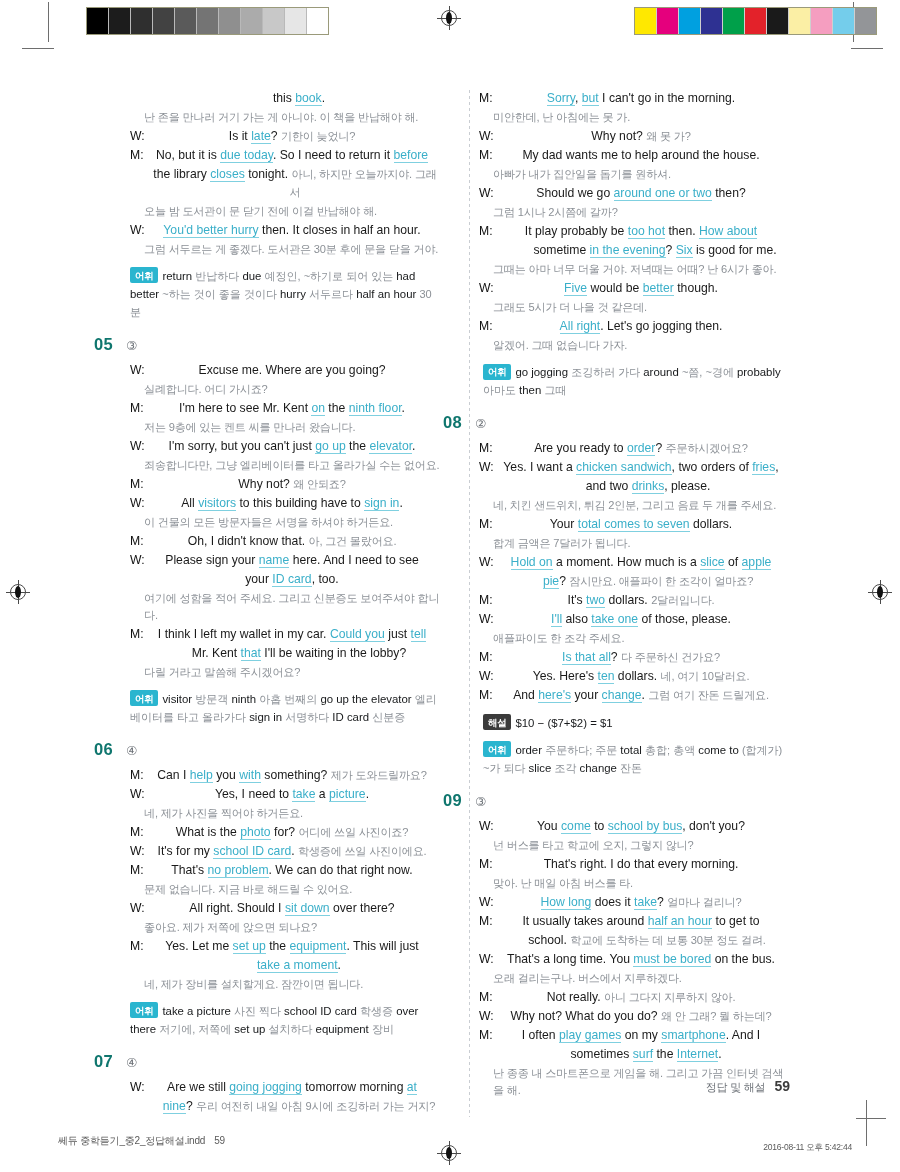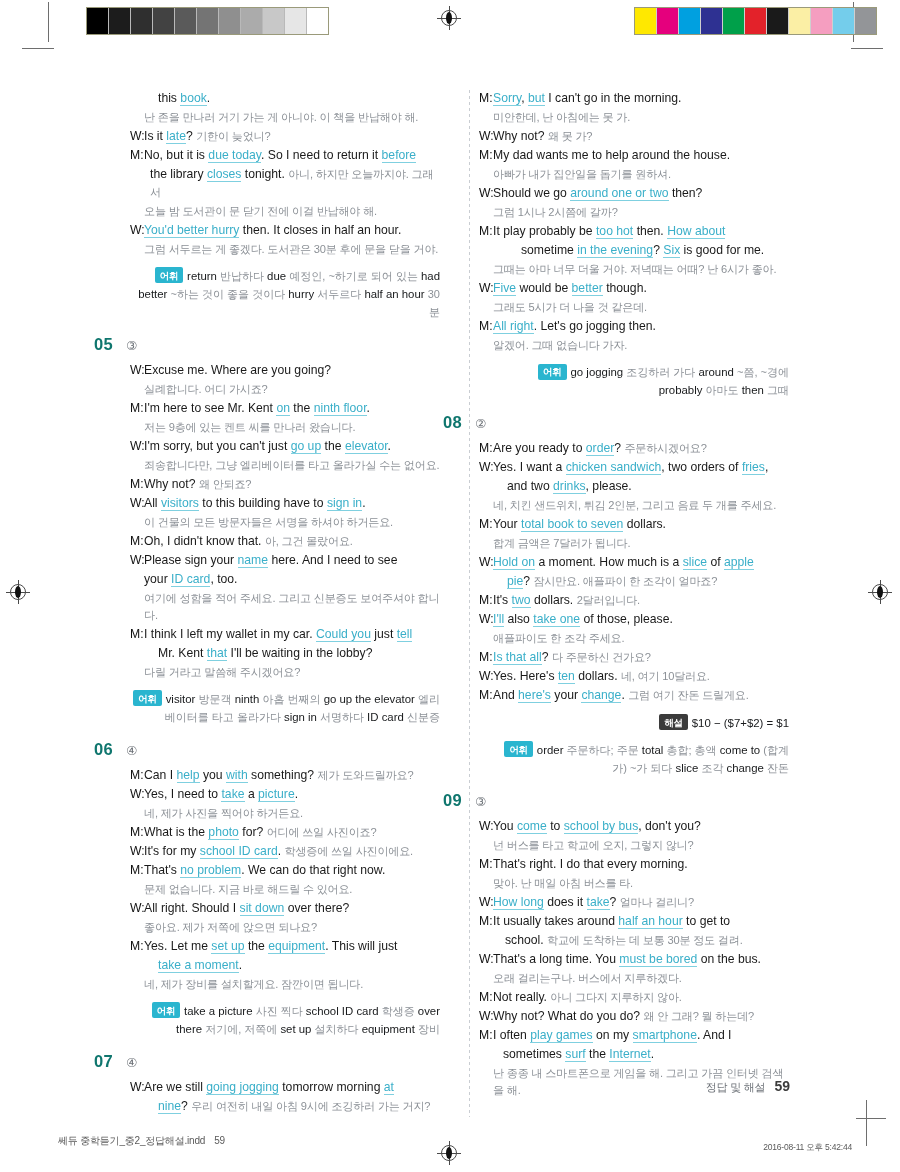--- a/index.html
+++ b/index.html
@@ -67,21 +67,21 @@
 
   .line{
     font-size:12.2px;
     line-height:17.5px;
     margin:0 0 1.5px 0;
     display:flex;
   }
   .spk{
     width:14px;flex:none;font-size:12.2px;color:#111;
   }
-  .txt{flex:1;}
+  .txt{flex:1;text-align:center;}
 
   .kr{
     color:#8b9096;
     font-size:11.1px;
     line-height:17px;
     letter-spacing:-.2px;
   }
   .kr-line{
     font-size:11.1px;line-height:17px;color:#8b9096;
     margin:0 0 2px 14px;letter-spacing:-.2px;
@@ -91,23 +91,22 @@
     color:#3aafc9;
     border-bottom:1px solid #7fd0e0;
     padding-bottom:0px;
   }
 
   
   .note{
     font-size:11.4px;line-height:18px;
     margin:9px 0 4px 0;
     color:#17191b;
-    text-align:right;
-  }
-  .note.indent{margin-left:24px;}
+  }
+  .note.indent{margin-left:4px;}
   .badge{
     display:inline-block;
     font-size:9.5px;line-height:13px;
     padding:1.5px 5px 1.5px 5px;
     color:#ffffff;
     border-radius:2px;
     vertical-align:1px;
     margin-right:4px;
     letter-spacing:-.3px;
     font-weight:bold;
@@ -394,21 +393,21 @@
             <span class="spk">W:</span>
             <span class="txt"><span>Yes. I want a </span><span class="hw">chicken sandwich</span><span>, two orders of </span><span class="hw">fries</span><span>,</span></span>
           </div>
           <div class="line">
             <span class="spk"></span>
             <span class="txt " style="margin-left: 14px;"><span>and two </span><span class="hw">drinks</span><span>, please.</span></span>
           </div>
           <div class="kr-line">네, 치킨 샌드위치, 튀김 2인분, 그리고 음료 두 개를 주세요.</div>
           <div class="line">
             <span class="spk">M:</span>
-            <span class="txt"><span>Your </span><span class="hw">total book to seven</span><span> dollars.</span></span>
+            <span class="txt"><span>Your </span><span class="hw">total comes to seven</span><span> dollars.</span></span>
           </div>
           <div class="kr-line">합계 금액은 7달러가 됩니다.</div>
           <div class="line">
             <span class="spk">W:</span>
             <span class="txt"><span class="hw">Hold on</span><span> a moment. How much is a </span><span class="hw">slice</span><span> of </span><span class="hw">apple</span></span>
           </div>
           <div class="line">
             <span class="spk"></span>
             <span class="txt " style="margin-left: 14px;"><span class="hw">pie</span><span>? </span><span class="kr">잠시만요. 애플파이 한 조각이 얼마죠?</span></span>
           </div>

